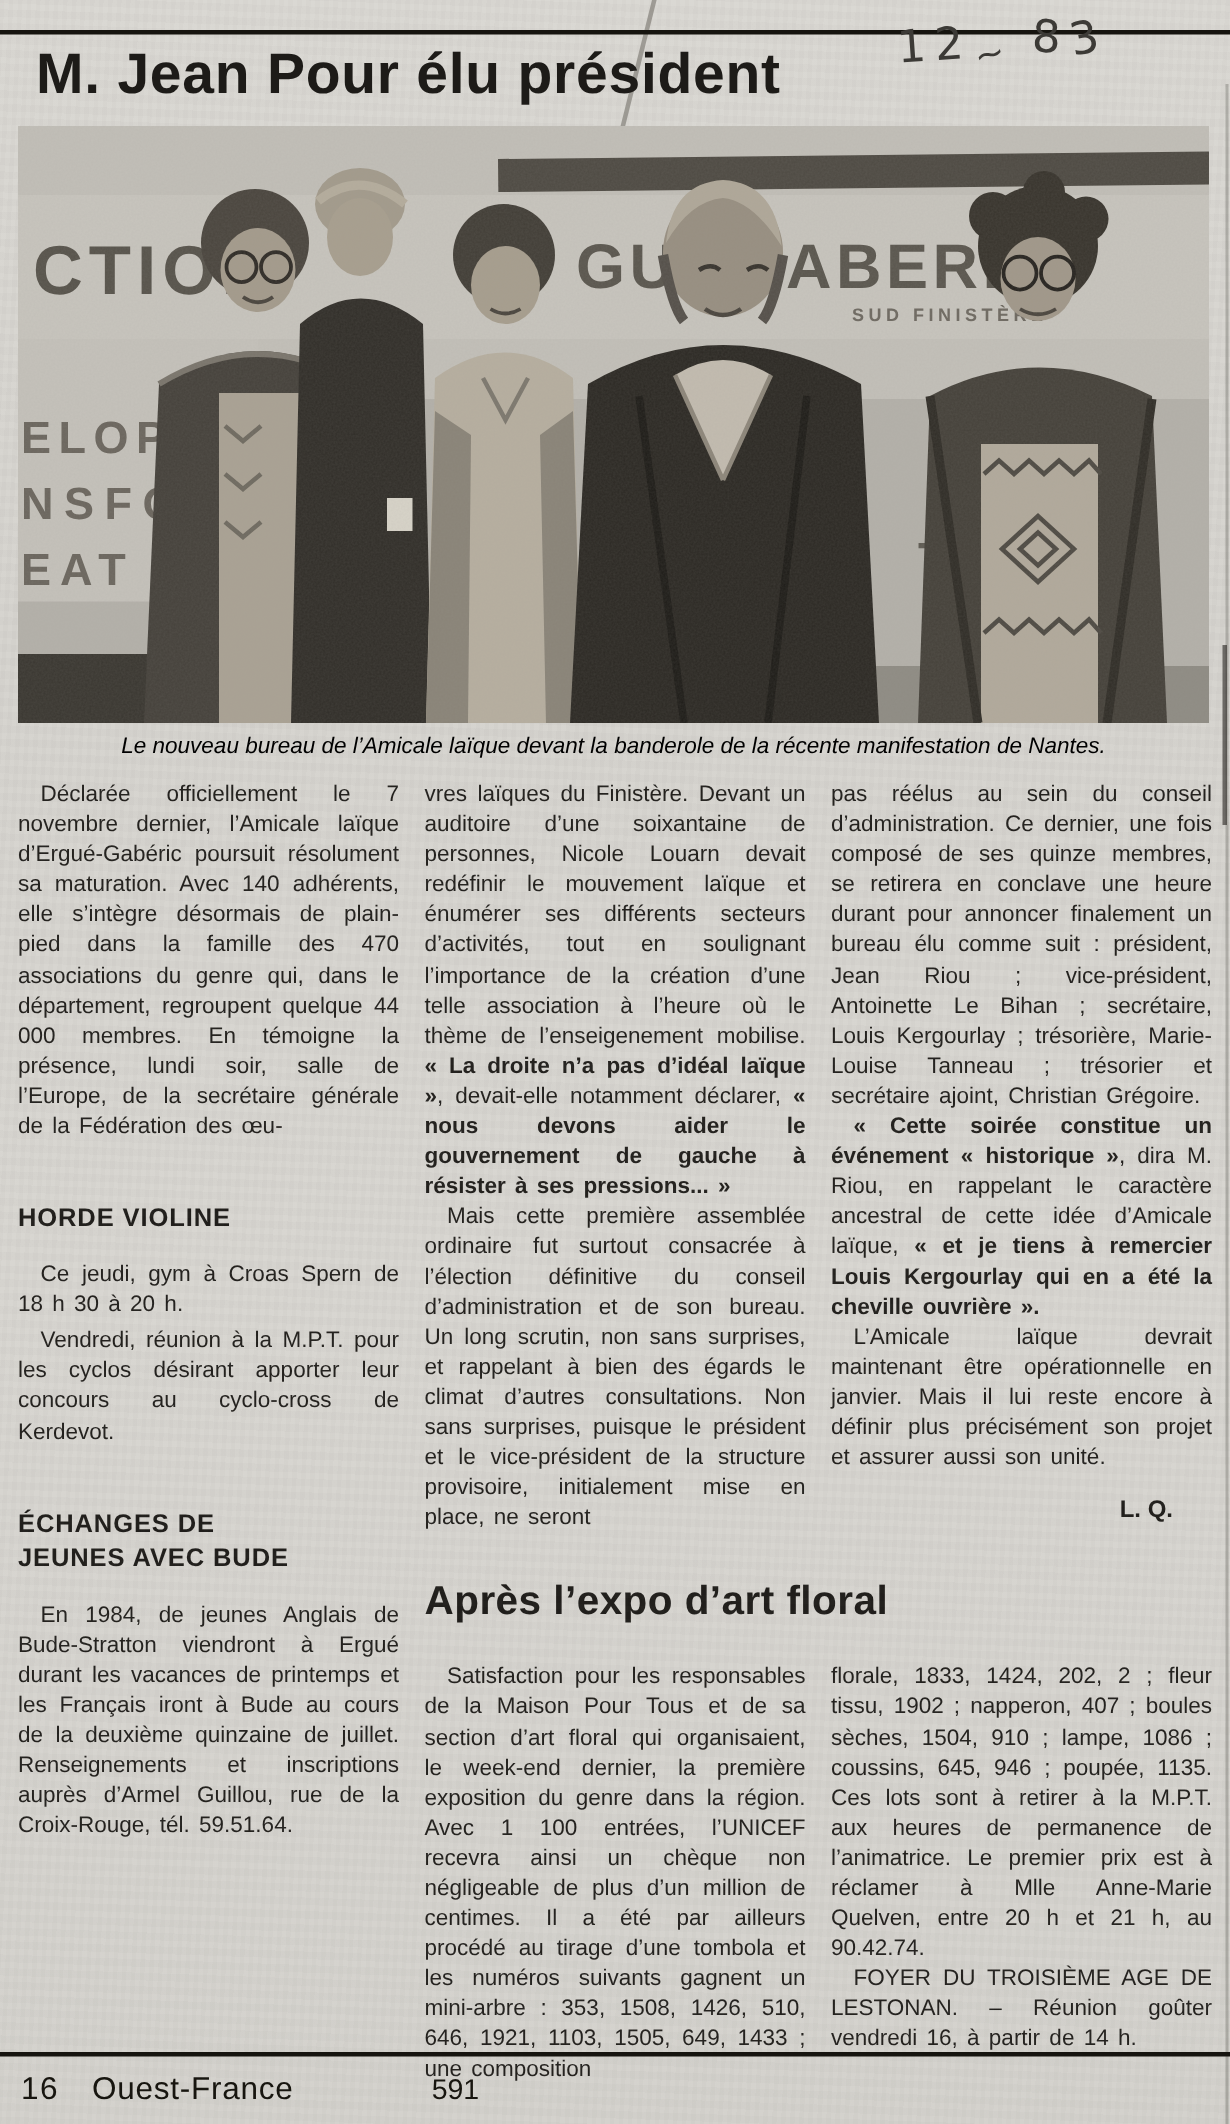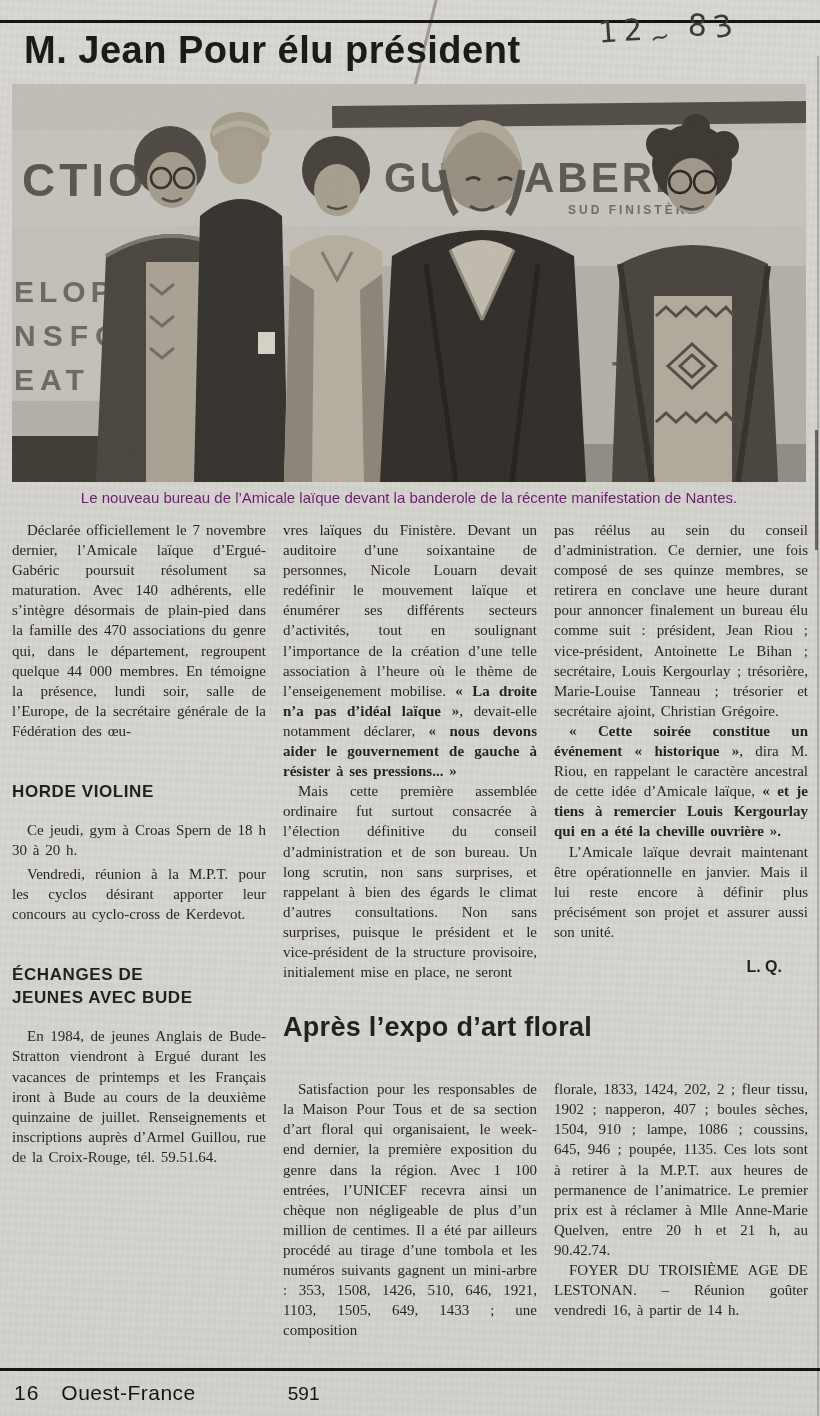--- a/index.html
+++ b/index.html
@@ -27,39 +27,39 @@
   .annotation .a3{transform:rotate(-10deg) translateY(6px);font-size:24px;}
   .annotation .a4{transform:rotate(6deg);margin-left:14px;}
   .annotation .a5{transform:rotate(-7deg) translateY(2px);}
   .rule{height:3px;background:#16140ف;background:#16140f;margin-top:10px;}
   .subhead{font-size:28px;font-weight:normal;color:#242220;padding:14px 0 0 24px;letter-spacing:.5px;}
   .headline{font-size:38px;font-weight:bold;padding:6px 0 0 24px;letter-spacing:.5px;}
 
   
   .photo-wrap{margin:12px 14px 0 12px;position:relative;}
   .photo-wrap svg{display:block;}
-  .caption{font-size:15px;color:#701a75;text-align:center;margin-top:7px;padding:0 20px;}
+  .caption{font-size:15px;font-style:italic;color:#000000;text-align:center;margin-top:7px;padding:0 20px;}
 
   
   main{display:grid;grid-template-columns:1fr 1fr 1fr;column-gap:17px;padding:14px 12px 0 12px;}
   .colA{grid-column:1;grid-row:1 / span 2;}
   .colB{grid-column:2;grid-row:1;}
   .colC{grid-column:3;grid-row:1;}
   .sec2{grid-column:2 / 4;grid-row:2;}
 
   p.bp{font-size:15px;line-height:1.34;text-align:justify;margin:0;text-indent:15px;
-       word-spacing:2px;color:#201e1b;font-family:Liberation Serif, serif;}
+       word-spacing:2px;color:#201e1b;}
   p.noind{text-indent:0;}
   .brief{margin-top:34px;}
   .brief h3{font-size:17px;font-weight:bold;letter-spacing:.6px;margin:0 0 16px 0;line-height:1.35;}
   .brief p.bp{margin-bottom:4px;}
   .gap-lg{margin-top:40px;}
   b.q{font-weight:bold;}
   .signature{font-size:16px;font-weight:bold;text-align:right;padding-right:26px;margin-top:16px;}
-  .sec2 h2{font-size:27px;font-weight:bold;margin:30px 0 36px 0;letter-spacing:.3px;}
+  .sec2 h2{font-size:27px;font-weight:bold;margin:30px 0 25px 0;letter-spacing:.3px;}
   .sec2-cols{display:grid;grid-template-columns:1fr 1fr;column-gap:17px;}
   .foyer{margin-top:30px;}
 
   
   footer{position:absolute;left:0;right:0;top:1368px;}
   .footer-rule{height:3px;background:#16140f;box-shadow:0 5px 0 -4px rgba(22,20,15,.35);}
   .footer-row{display:flex;align-items:baseline;padding:10px 0 0 14px;font-size:21px;color:#17150f;}
   .pagenum{letter-spacing:1px;}
   .brand{margin-left:22px;letter-spacing:.5px;}
   .code{margin-left:92px;font-size:19px;}

